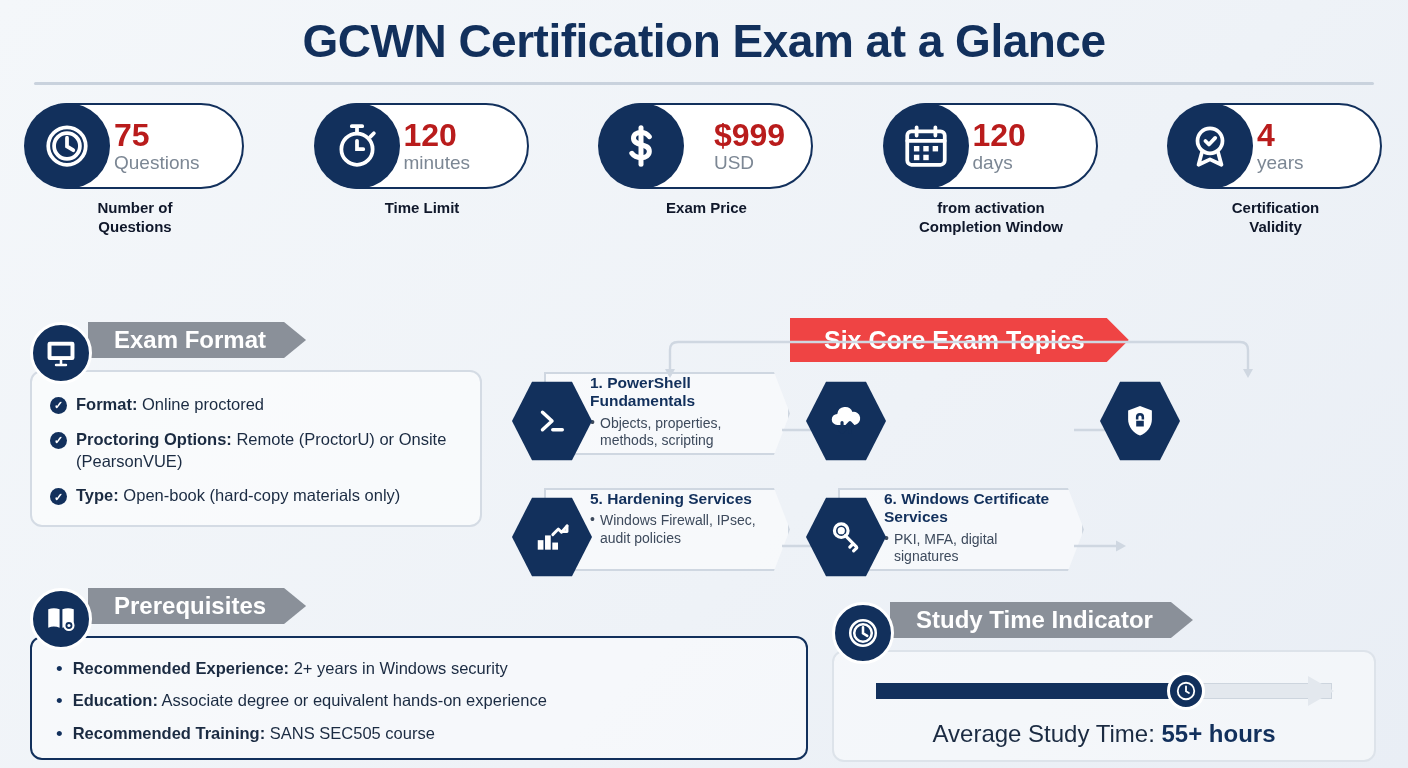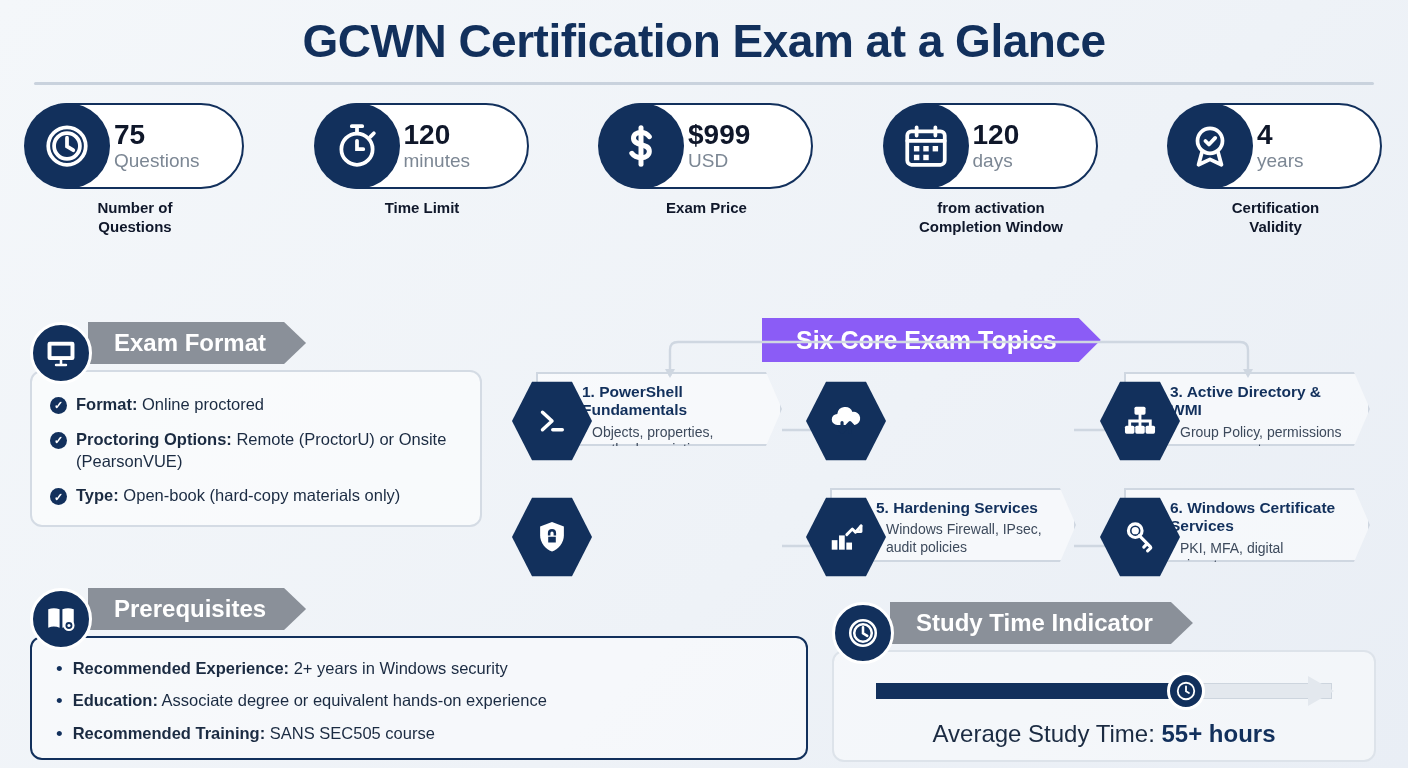--- a/index.html
+++ b/index.html
@@ -51,55 +51,55 @@
     position: absolute;
     left: -4px; top: -2px;
     width: 86px; height: 86px;
     border-radius: 50%;
     background: #12305c;
     display: flex; align-items: center; justify-content: center;
     color: #fff;
   }
   .stat-badge svg { width: 50px; height: 50px; }
   .stat-value {
-    font-size: 28px; font-weight: bold; color: #0f172a; line-height: 1;
+    font-size: 32px; font-weight: bold; color: #b91c1c; line-height: 1;
   }
   .stat-unit { font-size: 19px; color: #7c8794; line-height: 1.1; margin-top: 2px;}
   .stat-caption {
     text-align: center;
     margin-top: 10px;
     font-size: 15px;
     font-weight: bold;
     color: #0f172a;
     line-height: 1.25;
   }
   .stat-caption .sub { font-weight: normal; }
 
   
   .s1 { width: 218px; } .s1 .stat-pill { width: 218px; }
   .s2 { width: 213px; } .s2 .stat-pill { width: 213px; }
   .s3 { width: 203px; } .s3 .stat-pill { width: 203px; }
-  .s4 { width: 213px; } .s4 .stat-pill { width: 213px; }
+  .s4 { width: 213px; } .s4 .stat-pill { width: 213px; justify-content: center; }
   .s5 { width: 213px; } .s5 .stat-pill { width: 213px; }
   .s6 { width: 213px; } .s6 .stat-pill { width: 213px; }
 
   
   .ribbon {
     position: relative;
     display: inline-flex;
     align-items: center;
-    height: 42px;
+    height: 36px;
     padding: 0 40px 0 26px;
     color: #fff;
     font-size: 24px;
     font-weight: bold;
     clip-path: polygon(0 0, calc(100% - 22px) 0, 100% 50%, calc(100% - 22px) 100%, 0 100%);
   }
   .ribbon.grey { background: #8a9099; }
-  .ribbon.navy { background: #8b5cf6; }
+  .ribbon.navy { background: #ef4444; margin-left: 28px; }
 
   .ribbon-icon {
     position: absolute;
     width: 62px; height: 62px;
     border-radius: 50%;
     background: #12305c;
     border: 3px solid #fff;
     display: flex; align-items: center; justify-content: center;
     color: #fff; z-index: 3;
   }
@@ -155,26 +155,26 @@
     column-gap: 4px;
     row-gap: 8px;
   }
   .topic {
     position: relative;
     display: flex;
     align-items: stretch;
   }
   .topic-box {
     position: absolute;
-    left: 28px; top: 4px;
-    width: 246px; height: 74px;
+    left: 36px; top: 4px;
+    width: 246px; height: 83px;
     border: 2px solid #cfd7e1;
     background: rgba(255,255,255,0.5);
     clip-path: polygon(0 0, calc(100% - 16px) 0, 100% 50%, calc(100% - 16px) 100%, 0 100%);
-    padding: 9px 26px 8px 44px;
+    padding: 0 26px 8px 44px;
   }
   .hexicon {
     position: absolute;
     left: 4px; top: 12px;
     width: 80px; height: 82px;
     background: #12305c;
     clip-path: polygon(25% 2%, 75% 2%, 100% 50%, 75% 98%, 25% 98%, 0 50%);
     display: flex; align-items: center; justify-content: center;
     z-index: 4;
     color: #fff;
@@ -435,35 +435,20 @@
     <div class="topic">
       <div class="hexicon">
         <svg viewBox="0 0 24 24" fill="none" stroke="currentColor" stroke-width="1.9">
           <path d="M6.5 14.5a3.5 3.5 0 010-7 5 5 0 019.6-1.2A4 4 0 1117.5 14.5z" fill="currentColor" stroke="none"></path>
           <path d="M9.5 13v6M9.5 19l-2-2M9.5 19l2-2" stroke="#12305c" stroke-width="2" stroke-linecap="round" stroke-linejoin="round"></path>
           <path d="M14.5 19v-6M14.5 13l-2 2M14.5 13l2 2" stroke="#12305c" stroke-width="2" stroke-linecap="round" stroke-linejoin="round"></path>
         </svg>
       </div>
     </div>
 
-    <div class="topic">
-      <div class="hexicon">
-        <svg viewBox="0 0 24 24" fill="none" stroke="currentColor" stroke-width="1.8">
-          <rect x="8.5" y="3" width="7" height="5" rx="1" fill="currentColor" stroke="none"></rect>
-          <rect x="2.5" y="15" width="6" height="5" rx="1" fill="currentColor" stroke="none"></rect>
-          <rect x="9" y="15" width="6" height="5" rx="1" fill="currentColor" stroke="none"></rect>
-          <rect x="15.5" y="15" width="6" height="5" rx="1" fill="currentColor" stroke="none"></rect>
-          <path d="M12 8v4M5.5 15v-3h13v3M12 12v3" stroke-linecap="round"></path>
-        </svg>
-      </div>
-      <div class="topic-box">
-        <div class="topic-title">3. Active Directory &amp; WMI</div>
-        <div class="topic-desc">Group Policy, permissions management</div>
-      </div>
-    </div>
 
     <div class="topic">
       <div class="hexicon">
         <svg viewBox="0 0 24 24" fill="none" stroke="currentColor" stroke-width="1.8">
           <path d="M12 2.5l7.5 2.8v5.6c0 4.7-3.2 8.6-7.5 10.3-4.3-1.7-7.5-5.6-7.5-10.3V5.3z" fill="currentColor" stroke="none"></path>
           <rect x="8.7" y="11" width="6.6" height="5.4" rx="1" fill="#12305c"></rect>
           <path d="M10.2 11V9.6a1.8 1.8 0 013.6 0V11" stroke="#12305c" stroke-width="1.6"></path>
         </svg>
       </div>
     </div>

